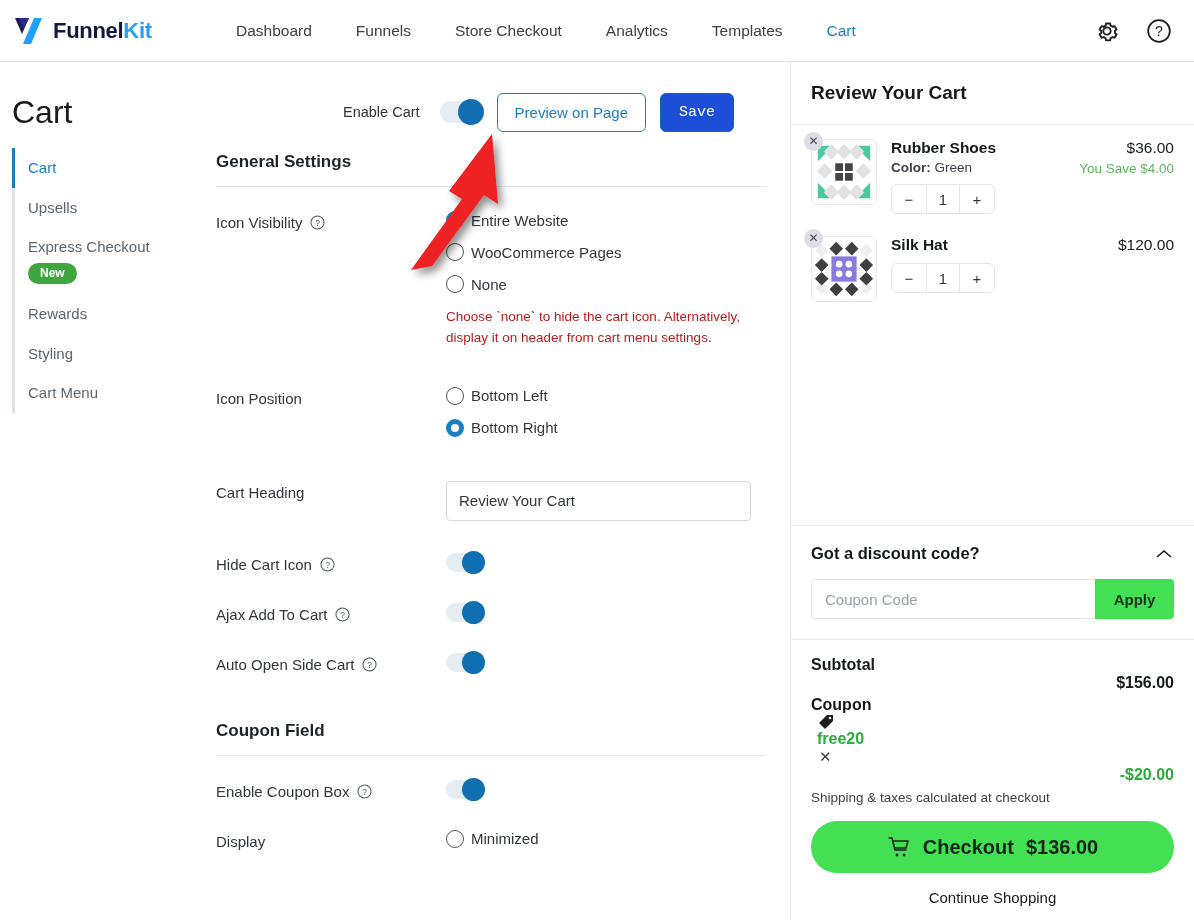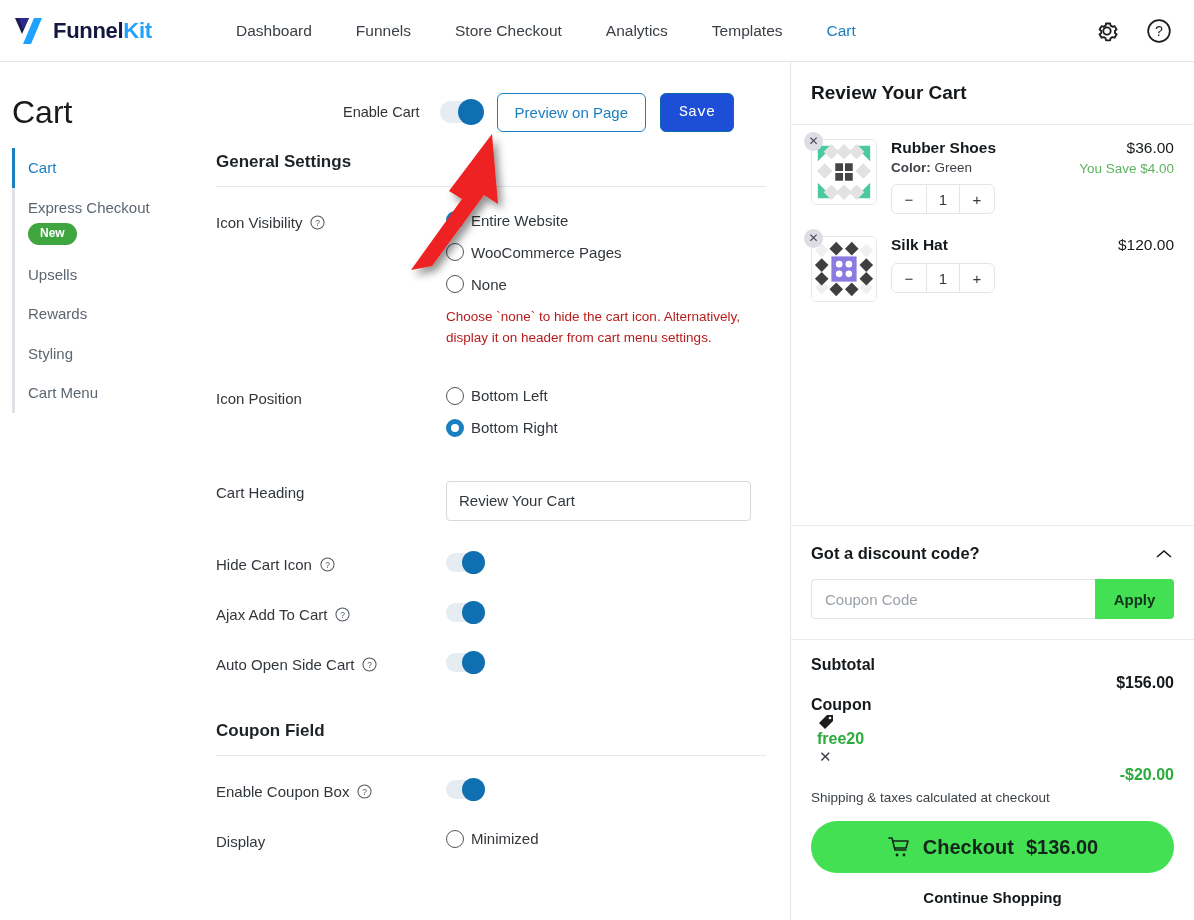--- a/index.html
+++ b/index.html
@@ -189,21 +189,21 @@
   .ship-note { font-size: 13.5px; color: #3c4248; margin-top: 6px; }
   .checkout-btn {
     display: flex; align-items: center; justify-content: center; gap: 12px;
     width: 100%; height: 52px; margin-top: 16px;
     background: #44e054; border: none; border-radius: 26px;
     font-size: 20px; font-weight: bold; color: #13251a;
     cursor: pointer; font-family: inherit;
   }
   .continue {
     display: block; text-align: center; margin-top: 16px;
-    font-size: 15px; font-weight: bold; color: #15191c; cursor: pointer;
+    font-size: 15px; font-weight: normal; color: #15191c; cursor: pointer;
   }
 
   
   .arrow-overlay { position: absolute; left: 0; top: 0; width: 1194px; height: 920px; pointer-events: none; }
 </style>
 </head>
 <body>
 
 <div class="topnav">
   <div class="logo-wrap">
@@ -254,26 +254,26 @@
 
     <div class="content">
 
       <div class="sidebar">
         <div class="side-item active">
           <span class="bar"></span>
           <span>Cart</span>
         </div>
         <div class="side-item">
           <span class="bar"></span>
+          <span>Upsells</span>
+        </div>
+        <div class="side-item">
+          <span class="bar"></span>
           <span>Express Checkout</span>
           <div><span class="badge-new">New</span></div>
-        </div>
-        <div class="side-item">
-          <span class="bar"></span>
-          <span>Upsells</span>
         </div>
         <div class="side-item">
           <span class="bar"></span>
           <span>Rewards</span>
         </div>
         <div class="side-item">
           <span class="bar"></span>
           <span>Styling</span>
         </div>
         <div class="side-item">

